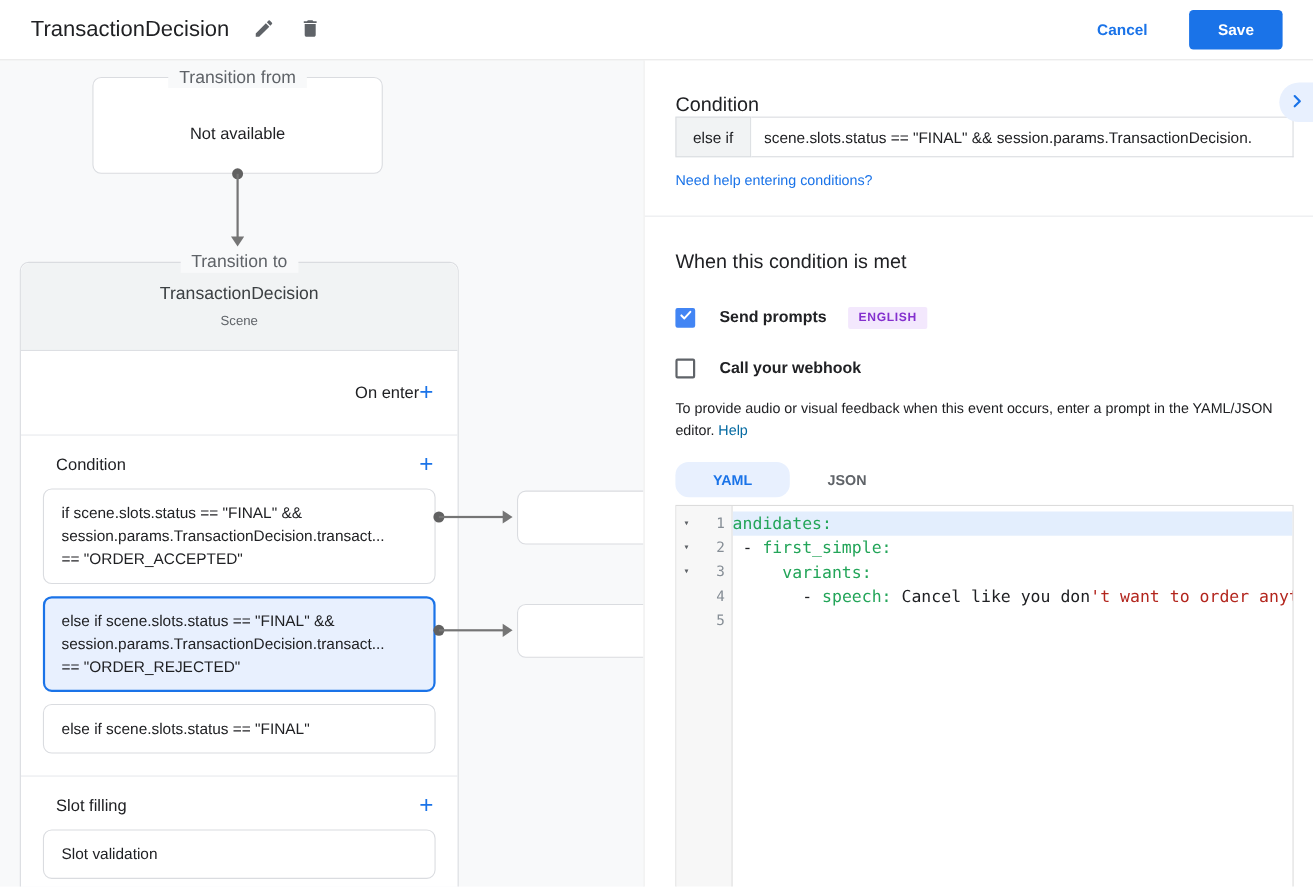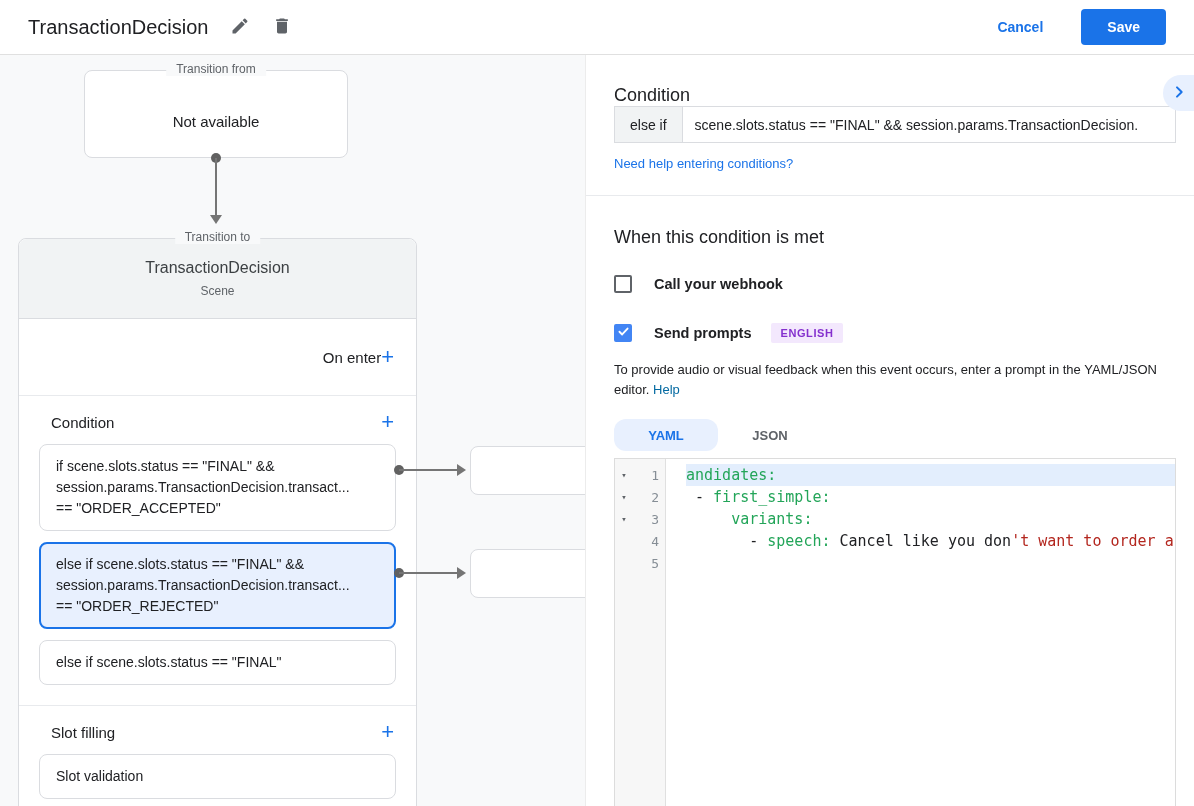--- a/index.html
+++ b/index.html
@@ -18,21 +18,21 @@
     border-radius:4px; padding:10px 26px; cursor:pointer; }
 
   .main { position:absolute; left:0; top:55px; width:1194px; height:751px; }
 
   
   .diagram { position:absolute; left:0; top:0; width:585px; height:751px; background:#f8f9fa; overflow:hidden; }
 
   .from-box { position:absolute; left:84px; top:15px; width:264px; height:88px;
     background:#fff; border:1px solid #dadce0; border-radius:8px; }
   .legend { position:absolute; top:-9px; left:50%; transform:translateX(-50%);
-    background:#f8f9fa; padding:0 10px; font-size:12px; color:#5f6368; white-space:nowrap; }
+    background:#f8f9fa; padding:0 10px; font-size:16px; color:#5f6368; white-space:nowrap; }
   .from-value { position:absolute; width:100%; top:42px; text-align:center; font-size:15px; color:#202124; }
 
   .dot { position:absolute; width:10px; height:10px; border-radius:50%; background:#616161; }
   .vline { position:absolute; width:2px; background:#757575; }
   .hline { position:absolute; height:2px; background:#757575; }
   .arrow-down { position:absolute; width:0; height:0;
     border-left:6px solid transparent; border-right:6px solid transparent; border-top:9px solid #757575; }
   .arrow-right { position:absolute; width:0; height:0;
     border-top:6px solid transparent; border-bottom:6px solid transparent; border-left:9px solid #757575; }
 
@@ -94,21 +94,21 @@
   .tab.active { background:#e8f0fe; color:#1a73e8; }
 
   
   .editor { margin-top:7px; border:1px solid #dcdcdc; height:380px; display:flex;
     font-family:"DejaVu Sans Mono", monospace; font-size:15px; background:#fff; }
   .gutter { width:51px; background:#f7f7f7; border-right:1px solid #e0e0e0; padding-top:5px; flex:none; }
   .gut-row { height:22px; display:flex; align-items:center; }
   .fold { width:18px; text-align:center; font-size:9px; color:#5f6368; cursor:pointer; }
   .lnum { flex:1; text-align:right; padding-right:6px; font-size:13px; color:#868e96; }
   .code { flex:1; padding-top:5px; overflow:hidden; cursor:text; }
-  .code-line { height:22px; line-height:22px; white-space:pre;margin-left:20px; }
+  .code-line { height:22px; line-height:22px; white-space:pre; }
   .code-line.hl { background:#e3eefd; }
   [data-tok="key"] { color:#23a559; }
   [data-tok="plain"] { color:#202124; }
   [data-tok="string"] { color:#b3261e; }
 </style>
 </head>
 <body>
 
 <div class="topbar">
   <span class="title">TransactionDecision</span>
@@ -214,37 +214,37 @@
     <div class="cond-input-row">
       <div class="cond-prefix">else if</div>
       <input class="cond-input" type="text" value="scene.slots.status == &quot;FINAL&quot; &amp;&amp; session.params.TransactionDecision." style="">
     </div>
     <a href="#" class="help-link">Need help entering conditions?</a>
 
     <div class="divider"></div>
 
     <h2 class="when-title">When this condition is met</h2>
 
-    <div class="check-row">
-      <div class="checkbox"></div>
-      <span class="check-label">Call your webhook</span>
-    </div>
-
     <div class="check-row" style="margin-top:30px;">
       <div class="checkbox checked">
         <span>
           <svg width="13" height="13" viewBox="0 0 24 24" fill="none" stroke="#fff" stroke-width="3.4" stroke-linecap="round" stroke-linejoin="round">
               <path d="M4.5 12.5l5 5 10-11"></path>
             </svg>
         </span>
       </div>
       <span class="check-label">Send prompts</span>
       <span class="lang-badge">ENGLISH</span>
     </div>
 
+    <div class="check-row">
+      <div class="checkbox"></div>
+      <span class="check-label">Call your webhook</span>
+    </div>
+
     <p class="desc"><span>To provide audio or visual feedback when this event occurs, enter a prompt in the YAML/JSON editor.</span>
       <a href="#">Help</a></p>
 
     <div class="tabs">
       <div class="tab active">YAML</div>
       <div class="tab">JSON</div>
     </div>
 
     <div class="editor">
       <div class="gutter">

